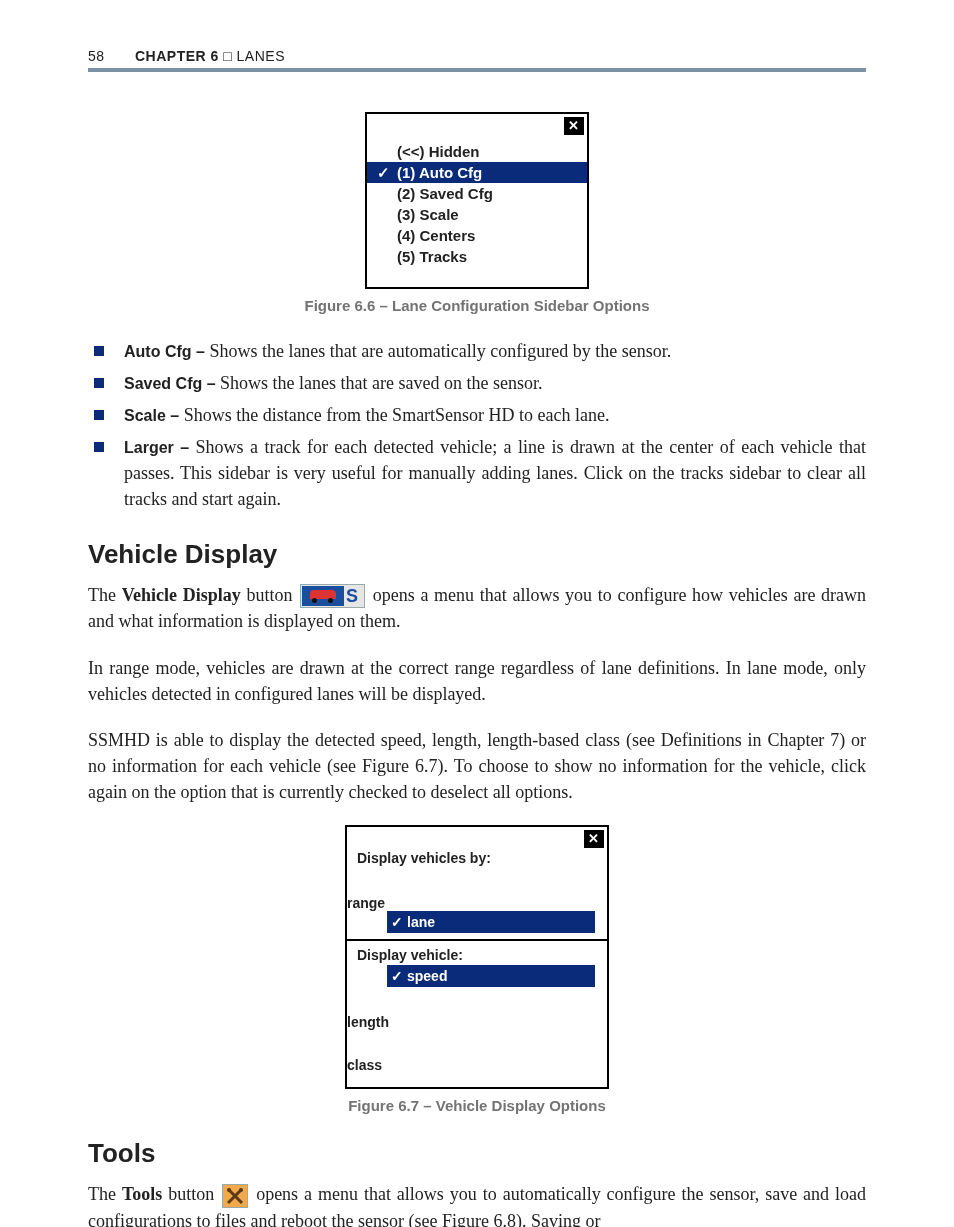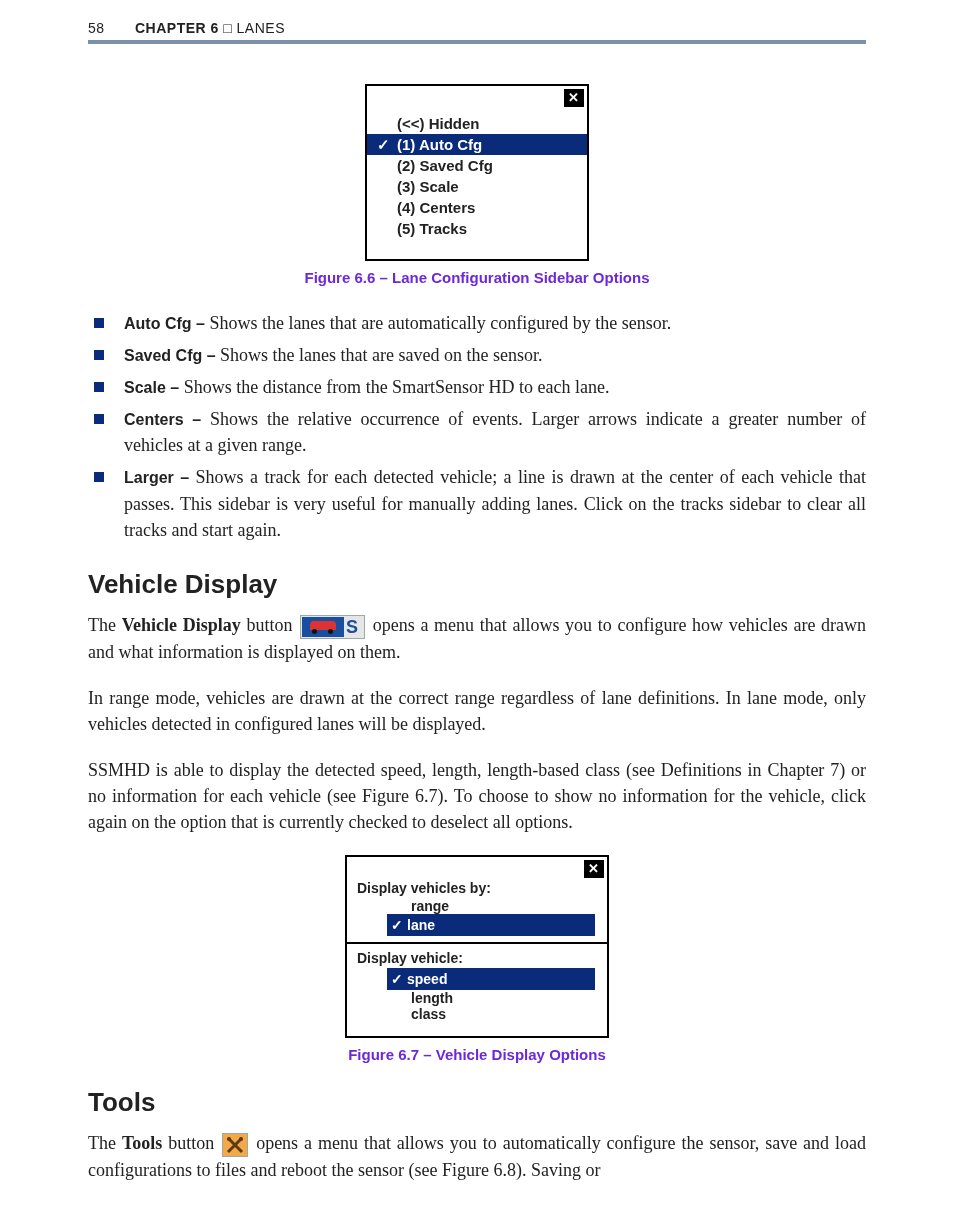--- a/index.html
+++ b/index.html
@@ -17,20 +17,21 @@
     position: relative;
   }
   .running-head {
     font-family: Arial, Helvetica, sans-serif;
     font-size: 14px;
     letter-spacing: 0.5px;
   }
   .running-head .pagenum {
     display: inline-block;
     margin-right: 26px;
+    margin-top: 28px;
   }
   .running-head .chapter {
     font-weight: 900;
   }
   .running-head .chapter-title {
     font-weight: 400;
   }
   .head-rule {
     margin-top: 4px;
     border: none;
@@ -85,21 +86,21 @@
   }
   .sidebar-fig .item.active {
     background: #0a2a7a;
     color: #fff;
   }
   .caption {
     font-family: Arial, Helvetica, sans-serif;
     font-size: 15px;
     font-weight: 700;
     text-align: center;
-    color: #6d28d9;
+    color: #737373;
     margin-bottom: 24px;
   }
   
   ul.squarelist {
     list-style: none;
     padding: 0 0 0 0;
     margin: 0 0 26px 0;
   }
   ul.squarelist > li {
     position: relative;
@@ -242,21 +243,21 @@
   .vd-fig .optgroup {
     padding: 0 0 4px 0;
   }
   .vd-fig .optgroup.bot {
     border-top: 2px solid #000;
     margin-top: 2px;
     padding-top: 4px;
   }
   .vd-fig .optgroup .nonsel {
     text-align: left;
-    padding-left: 64px;
+    margin-top: 27px;
   }
 </style>
 </head>
 <body>
 
 <div class="page">
 
   <div class="running-head">
     <span class="pagenum">58</span>
     <span class="chapter">CHAPTER 6</span><span class="chapter-title">   □   </span><span class="chapter-title">LANES</span>
@@ -285,23 +286,20 @@
     <li>
       <span class="b">Auto Cfg –</span><span> Shows the lanes that are automatically configured by the sensor.</span>
     </li>
     <li>
       <span class="b">Saved Cfg –</span><span> Shows the lanes that are saved on the sensor.</span>
     </li>
     <li>
       <span class="b">Scale –</span><span> Shows the distance from the SmartSensor HD to each lane.</span>
     </li>
     <li>
-      <span class="b">Centers –</span><span> Shows the relative occurrence of events. Larger arrows indicate a greater number of vehicles at a given range.</span>
-    </li>
-    <li>
       <span class="b">Larger –</span><span> Shows a track for each detected vehicle; a line is drawn at the center of each vehicle that passes. This sidebar is very useful for manually adding lanes. Click on the tracks sidebar to clear all tracks and start again.</span>
     </li>
   </ul>
 
   <h2 class="sec">Vehicle Display</h2>
 
   <p class="body">
     <span>The </span><span style="font-weight:700;">Vehicle Display</span><span> button </span><span class="vd-btn"><span class="blue-box"><span class="car"></span><span class="w1"></span><span class="w2"></span></span><span class="s-letter">S</span></span><span> opens a menu that allows you to configure how vehicles are drawn and what information is displayed on them.</span>
   </p>
 

